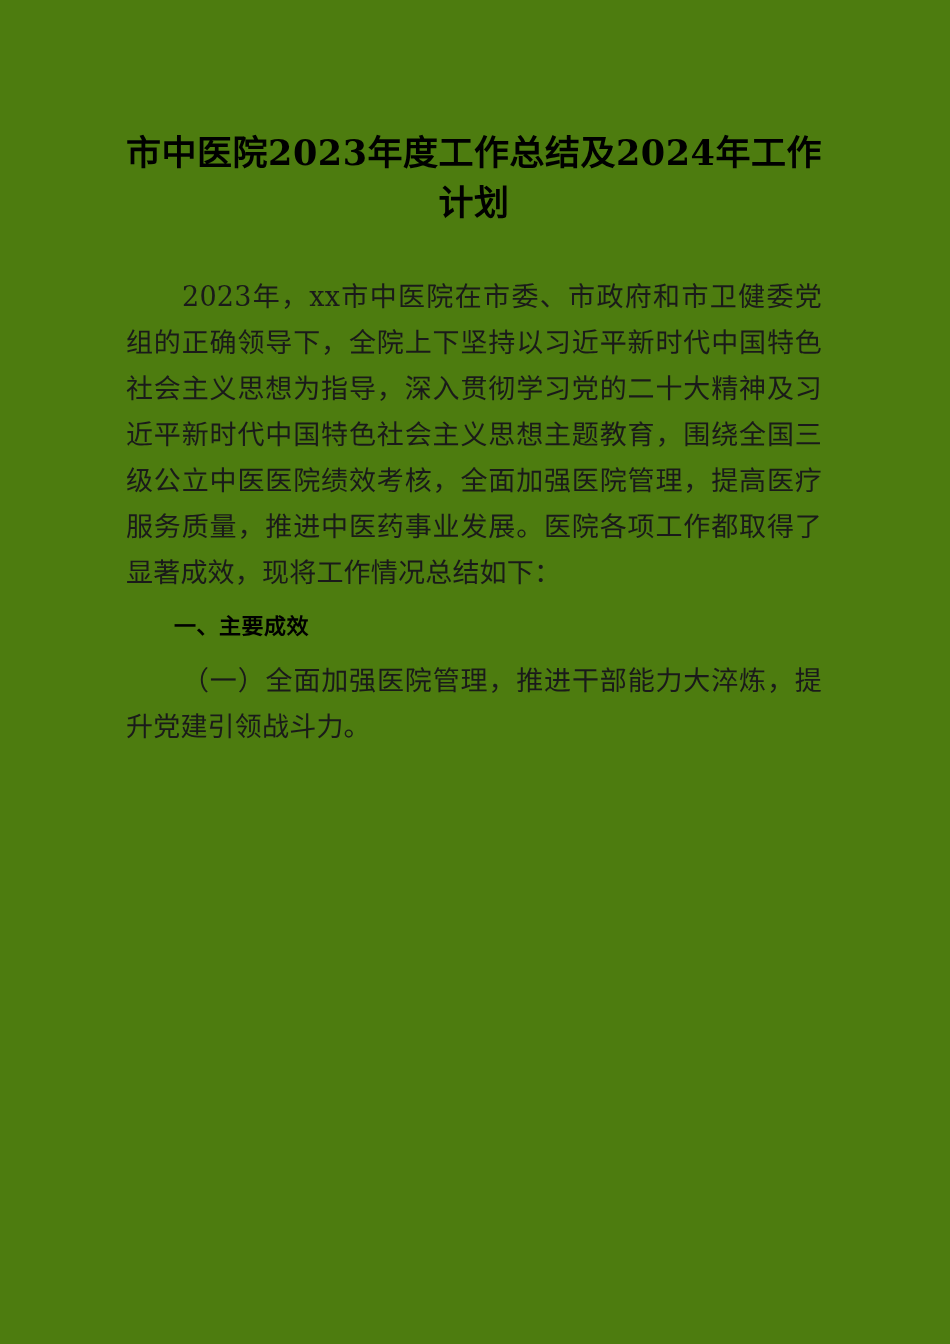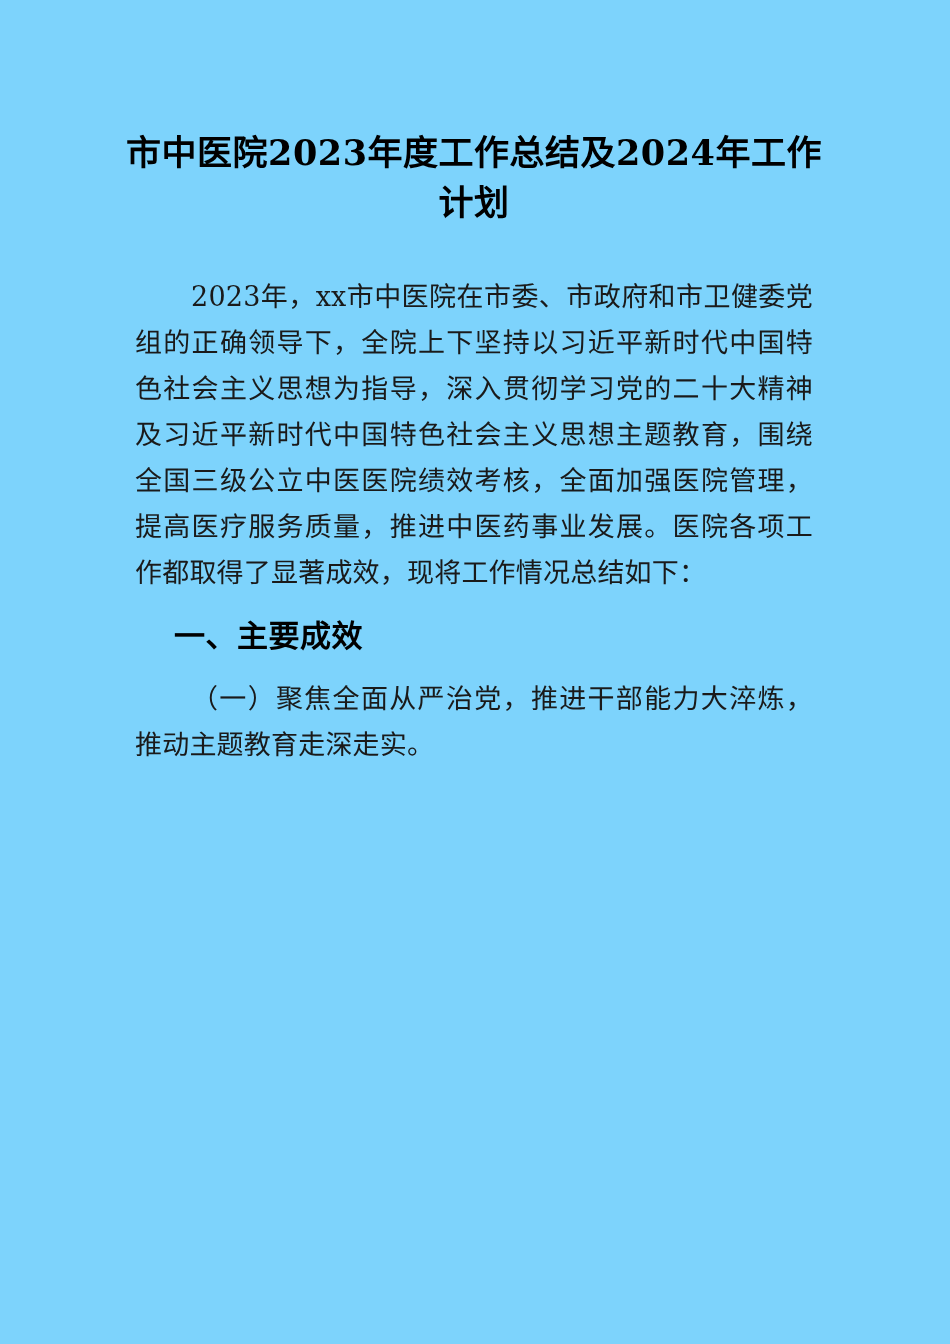--- a/index.html
+++ b/index.html
@@ -7,21 +7,21 @@
     margin: 0;
     padding: 0;
     background: #ffffff;
   }
 
   .page {
     position: relative;
     width: 950px;
     height: 1344px;
     margin: 0 auto;
-    background: #7dd3fc;
+    background: #4d7c0f;
     overflow: hidden;
     box-sizing: border-box;
   }
 
   .content {
     position: absolute;
     left: 118px;
     top: 0;
     width: 712px;
   }
@@ -36,21 +36,21 @@
     line-height: 50px;
     color: #000000;
     text-align: center;
     letter-spacing: 0.5px;
     padding-top: 128px;
     word-break: break-all;
   }
 
   
   .para {
-    margin: 17px;
+    margin: 8px;
     padding: 0;
     font-family: "DejaVu Serif", "Liberation Serif", serif;
     font-size: 27px;
     line-height: 46px;
     color: #1a1a1a;
     text-align: justify;
     text-justify: inter-character;
     text-indent: 56px;
     word-break: break-all;
     letter-spacing: 0.2px;
@@ -60,39 +60,39 @@
   .para.first-body {
     margin-top: 46px;
   }
 
   
   .heading-1 {
     margin: 0;
     padding: 0;
     font-family: "DejaVu Sans", "Liberation Sans", sans-serif;
     font-weight: bold;
-    font-size: 31px;
+    font-size: 22px;
     line-height: 46px;
     color: #000000;
     text-indent: 56px;
     text-align: left;
     letter-spacing: 0.5px;
     word-break: break-all;
   }
 </style>
 </head>
 <body>
 
 <div class="page">
   <div class="content">
 
     <h1 class="doc-title">市中医院2023年度工作总结及2024年工作计划</h1>
 
     <p class="para first-body">2023年，xx市中医院在市委、市政府和市卫健委党组的正确领导下，全院上下坚持以习近平新时代中国特色社会主义思想为指导，深入贯彻学习党的二十大精神及习近平新时代中国特色社会主义思想主题教育，围绕全国三级公立中医医院绩效考核，全面加强医院管理，提高医疗服务质量，推进中医药事业发展。医院各项工作都取得了显著成效，现将工作情况总结如下：</p>
 
     <h2 class="heading-1">一、主要成效</h2>
 
-    <p class="para">（一）聚焦全面从严治党，推进干部能力大淬炼，推动主题教育走深走实。</p>
+    <p class="para">（一）全面加强医院管理，推进干部能力大淬炼，提升党建引领战斗力。</p>
 
 
 
   </div>
 </div>
 
 </body></html>

